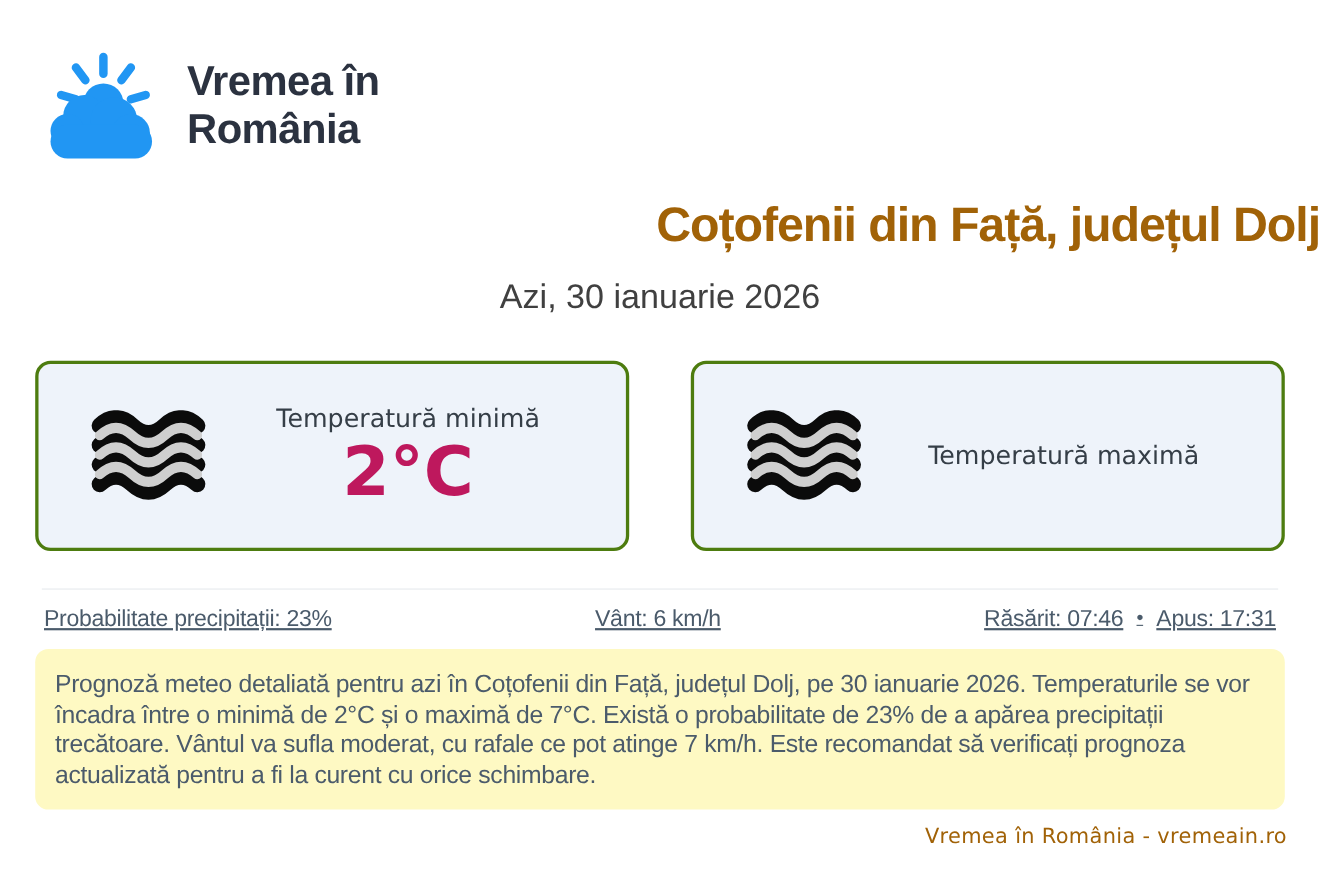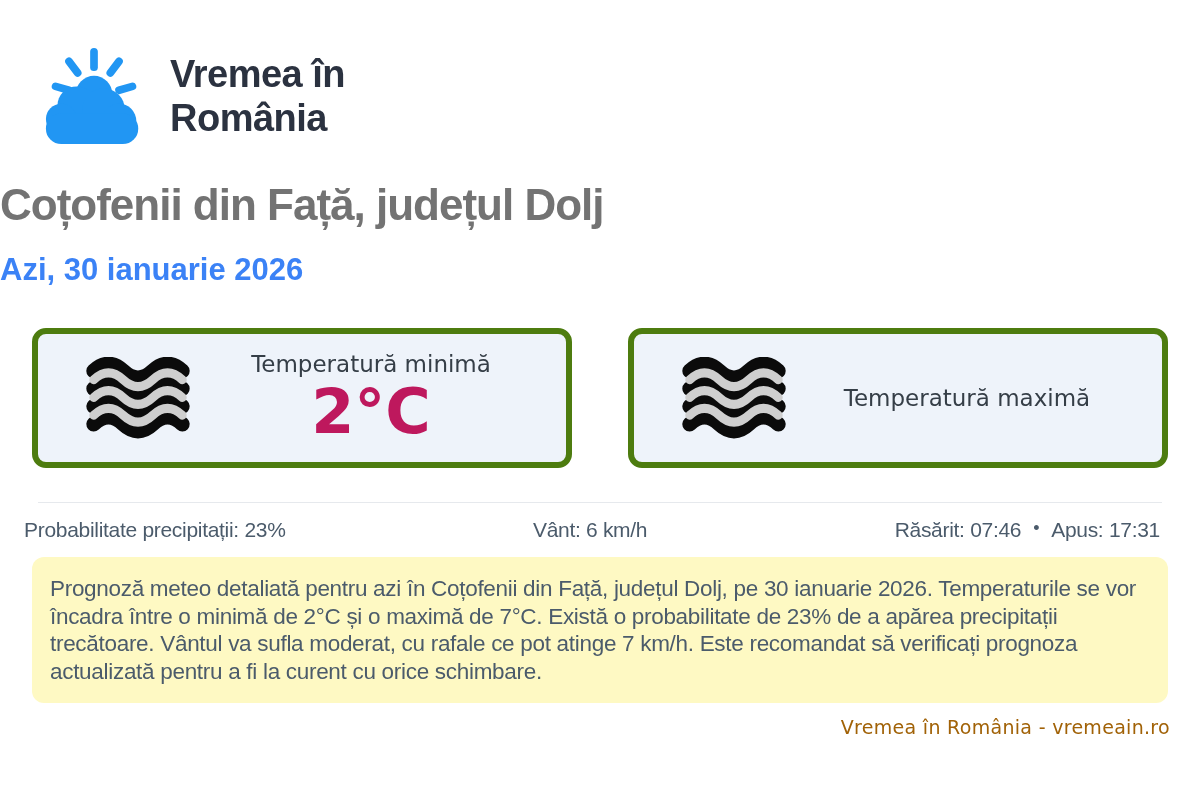--- a/index.html
+++ b/index.html
@@ -6,39 +6,39 @@
   html,body { width:1200px; height:800px; background:#ffffff; overflow:hidden;
               font-family:"Liberation Sans", sans-serif; }
 
   
   .header { display:flex; align-items:center; gap:22px; margin:46px 0 0 40px; }
   .logo-icon { width:108px; height:100px; }
   .logo-text { font-size:38px; font-weight:800; line-height:1.16; color:#2b3240;
                letter-spacing:-0.5px; }
 
   
-  .title { text-align:left; margin-top:34px; font-size:44px; font-weight:700;
-           color:#737373; letter-spacing:-1px; }
-  .subtitle { margin-top:22px; font-size:31px; font-weight:700;
-              color:#3b82f6; }
+  .title { text-align:right; margin-top:34px; font-size:44px; font-weight:700;
+           color:#a16207; letter-spacing:-1px; }
+  .subtitle { text-align:center; margin-top:22px; font-size:31px; font-weight:400;
+              color:#404040; }
 
   
   .cards { display:flex; gap:56px; margin:40px 32px 0 32px; }
-  .card { flex:1; height:140px; background:#eef3fa; border:6px solid #4d7c0f;
+  .card { flex:1; height:173px; background:#eef3fa; border:3px solid #4d7c0f;
           border-radius:14px; display:flex; align-items:center; padding:0 26px 0 36px; }
   .fog-icon { width:128px; height:83px; flex:0 0 auto; }
   .temp-block { flex:1; text-align:center; }
   .temp-label { font-family:"DejaVu Sans", sans-serif; font-size:23px; color:#353e47; }
   .temp-value { font-family:"DejaVu Sans", sans-serif; font-size:62px; font-weight:700;
                 color:#be185d; line-height:1.05; margin-top:2px; }
 
   
   .divider { border:none; border-top:1px solid #e6e9ed; margin:34px 38px 0 38px; }
   .stats { display:flex; justify-content:space-between; align-items:center;
-           margin:15px 40px 0 24px; font-size:21px; color:#4b5b6b; letter-spacing:-0.3px; }
+           margin:15px 40px 0 40px; font-size:21px; color:#4b5b6b; letter-spacing:-0.3px;text-decoration:underline; }
   .stat-right { display:flex; gap:12px; }
   .bullet { color:#4b5b6b; font-size:18px; }
 
   
   .forecast { margin:15px 32px 0 32px; background:#fef9c3; border-radius:12px;
               padding:18px 18px 18px 18px; font-size:22.5px; line-height:27.5px;
               color:#4b5b6b; letter-spacing:-0.3px; }
 
   
   .footer { text-align:right; margin:13px 30px 0 0; font-size:19px; color:#a16207;

